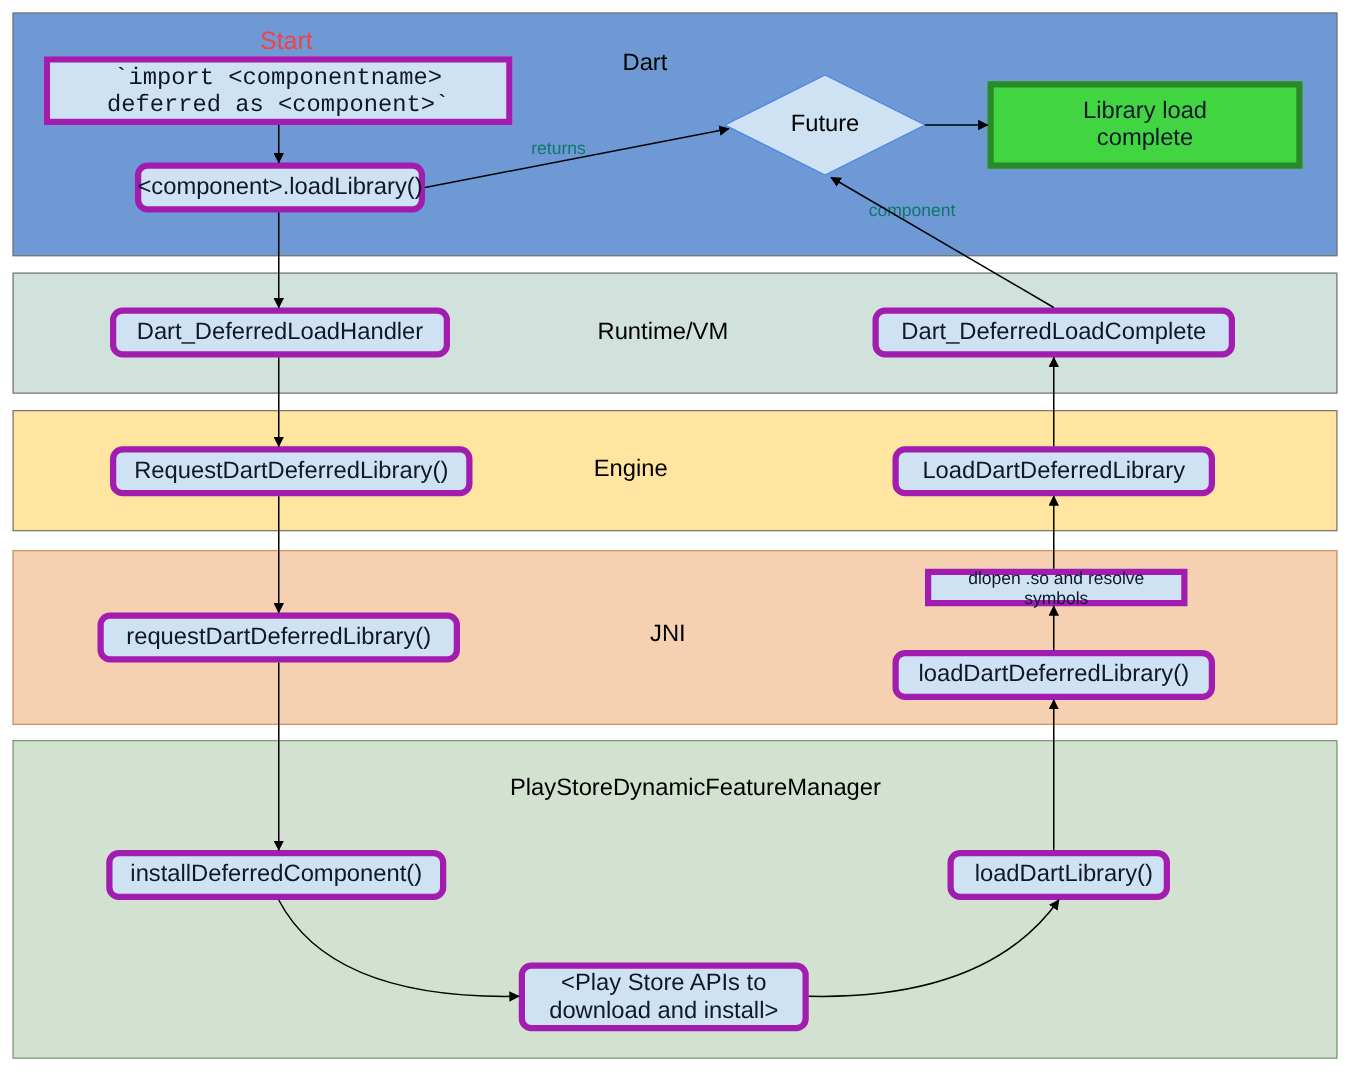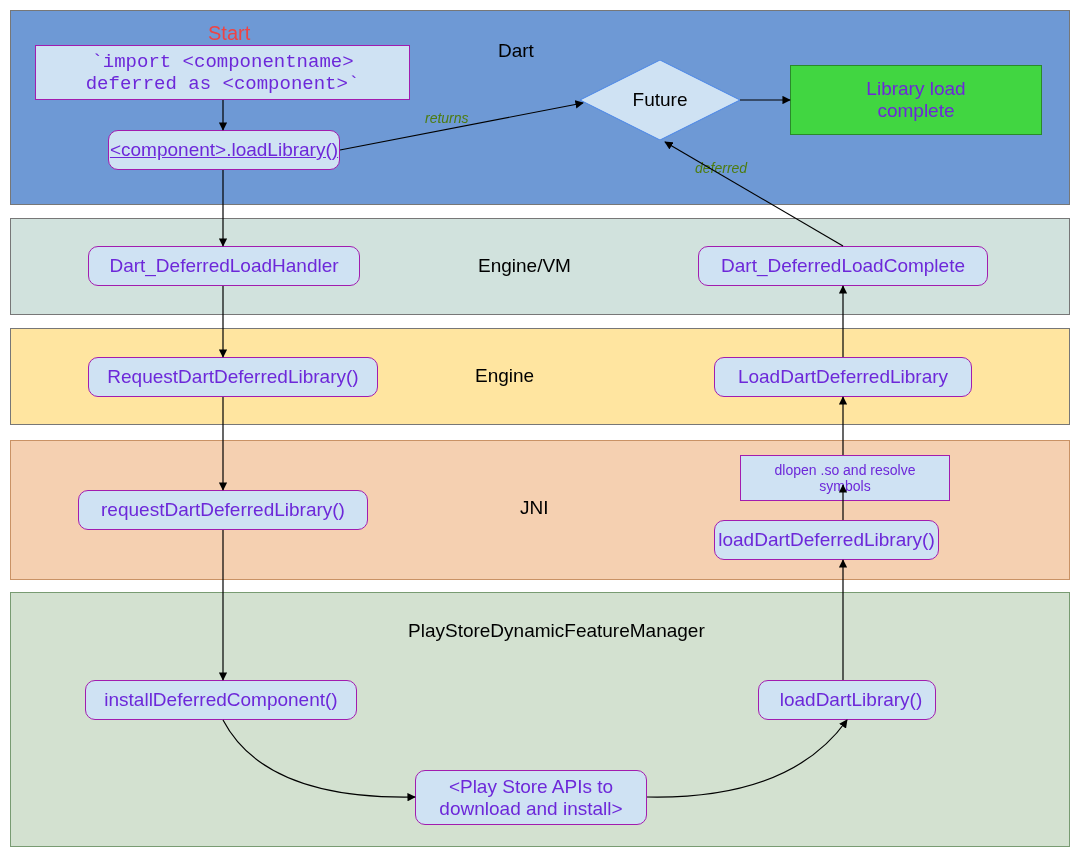--- a/index.html
+++ b/index.html
@@ -26,29 +26,29 @@
   
   .layer-label {
     position: absolute;
     font-size: 19px;
     color: #000;
   }
   
   .node {
     position: absolute;
     background: #cfe2f3;
-    border: 1px solid #a21caf;
+    border: 5px solid #a21caf;
     border-radius: 10px;
     display: flex;
     align-items: center;
     justify-content: center;
     text-align: center;
     font-size: 19px;
     padding: 4px 8px;
-    color:#6d28d9;
+    color:#0f172a;
   }
   .node.rect { border-radius: 0; }
   .node.small { font-size: 14px; }
   .node.green { background: #41d641; border-color:#2a8a2a;}
   
   .start-label {
     position: absolute;
     font-size: 20px;
     color: #ef4444;
   }
@@ -67,72 +67,71 @@
   svg.connectors {
     position: absolute;
     top: 0; left: 0;
     width: 1080px;
     height: 864px;
     pointer-events: none;
   }
   .edge-label {
     position:absolute;
     font-size:14px;
-    color:#4d7c0f;
-    font-style: italic;
+    color:#0f766e;
   }
 </style>
 </head>
 <body>
 
 <div class="layer layer-dart"></div>
 <div class="layer layer-runtime"></div>
 <div class="layer layer-engine"></div>
 <div class="layer layer-jni"></div>
 <div class="layer layer-playstore"></div>
 
 <div class="layer-label" style="left:498px; top:40px;">Dart</div>
-<div class="layer-label" style="left:478px; top:255px;">Engine/VM</div>
+<div class="layer-label" style="left:478px; top:255px;">Runtime/VM</div>
 <div class="layer-label" style="left:475px; top:365px;">Engine</div>
 <div class="layer-label" style="left:520px; top:497px;">JNI</div>
 <div class="layer-label" style="left:408px; top:620px;">PlayStoreDynamicFeatureManager</div>
 
 <div class="start-label" style="left:208px; top:22px;">Start</div>
 
 <div class="node rect" style="left:35px; top:45px; width:375px; height:55px; font-family:'Courier New',monospace; white-space:pre;">`import &lt;componentname&gt;
 deferred as &lt;component&gt;`</div>
-<div class="node" style="left:108px; top:130px; width:232px; height:40px;text-decoration:underline;">&lt;component&gt;.loadLibrary()</div>
+<div class="node" style="left:108px; top:130px; width:232px; height:40px;">&lt;component&gt;.loadLibrary()</div>
 
 <div class="diamond" style="left:580px; top:60px;">
   <svg width="160" height="80" viewBox="0 0 160 80">
     <polygon points="80,0 160,40 80,80 0,40" fill="#cfe2f3" stroke="#4a86e8" stroke-width="1"></polygon>
   </svg>
   <span>Future</span>
 </div>
 
 <div class="node green" style="left:790px; top:65px; width:252px; height:70px; border-radius:0; white-space:pre;">Library load
 complete</div>
 
 <div class="node" style="left:88px; top:246px; width:272px; height:40px;">Dart_DeferredLoadHandler</div>
 <div class="node" style="left:698px; top:246px; width:290px; height:40px;">Dart_DeferredLoadComplete</div>
 
 <div class="node" style="left:88px; top:357px; width:290px; height:40px;">RequestDartDeferredLibrary()</div>
 <div class="node" style="left:714px; top:357px; width:258px; height:40px;">LoadDartDeferredLibrary</div>
 
 <div class="node" style="left:78px; top:490px; width:290px; height:40px;">requestDartDeferredLibrary()</div>
-<div class="node rect small" style="left:740px; top:455px; width:210px; height:46px;">dlopen .so and resolve symbols</div>
-<div class="node" style="left:714px; top:520px; width:225px; height:40px;">loadDartDeferredLibrary()</div>
+<div class="node rect small" style="left:740px; top:455px; width:210px; height:30px;">dlopen .so and resolve symbols</div>
+<div class="node" style="left:714px; top:520px; width:258px; height:40px;">loadDartDeferredLibrary()</div>
 
 <div class="node" style="left:85px; top:680px; width:272px; height:40px;">installDeferredComponent()</div>
 <div class="node" style="left:758px; top:680px; width:178px; height:40px;padding-left:16px;">loadDartLibrary()</div>
 <div class="node" style="left:415px; top:770px; width:232px; height:55px; white-space:pre;">&lt;Play Store APIs to
 download and install&gt;</div>
 
 <div class="edge-label" style="left:425px; top:110px;">returns</div>
-<div class="edge-label" style="left:695px; top:160px;">deferred</div>
+<div class="edge-label" style="left:695px; top:160px;">component</div>
 
 <svg class="connectors">
   <defs>
     <marker id="arrow" viewBox="0 0 10 10" refX="9" refY="5" markerWidth="7" markerHeight="7" orient="auto-start-reverse">
       <path d="M 0 0 L 10 5 L 0 10 z" fill="#000"></path>
     </marker>
   </defs>
 
   <line x1="223" y1="100" x2="223" y2="130" stroke="#000" stroke-width="1.2" marker-end="url(#arrow)"></line>
 

